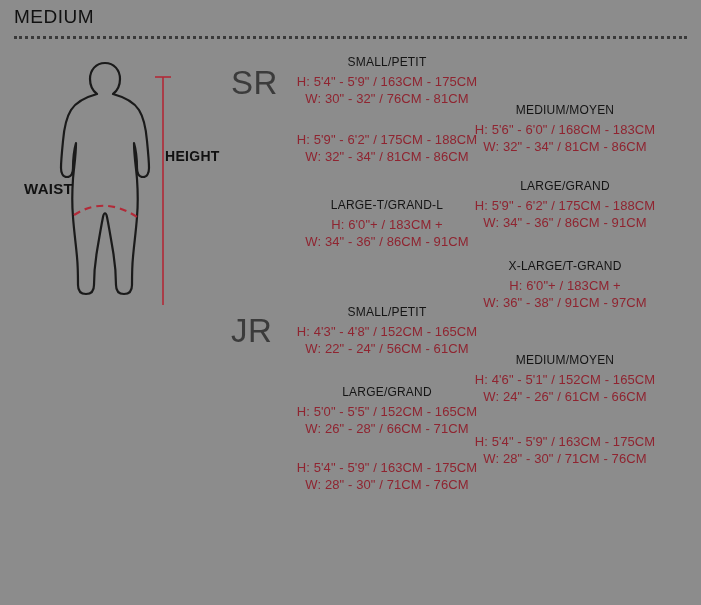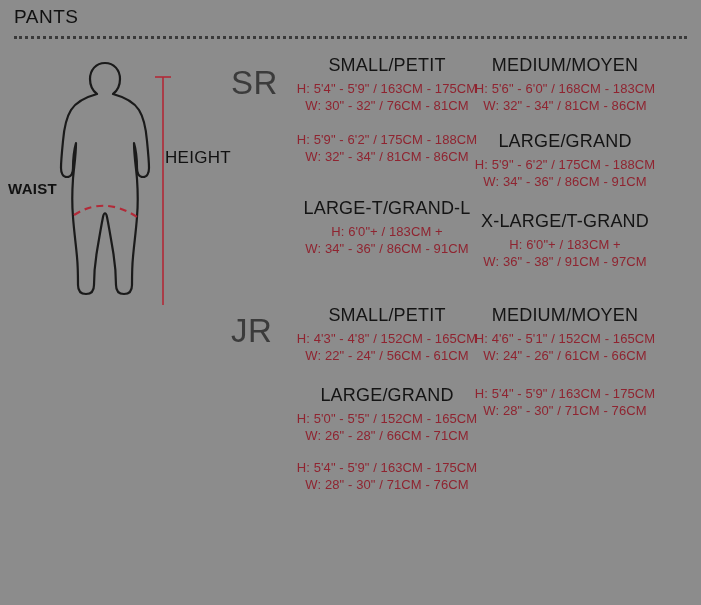--- a/index.html
+++ b/index.html
@@ -34,72 +34,72 @@
   }
   .figure-zone {
     position: absolute;
     left: 8px;
     top: 55px;
     width: 215px;
     height: 250px;
   }
   .waist-label {
     position: absolute;
-    left: 8px;
+    left: 24px;
     top: 180px;
     font-size: 15px;
     font-weight: 700;
     color: #111;
     letter-spacing: 0.3px;
   }
   .height-label {
     position: absolute;
     left: 165px;
     top: 148px;
-    font-size: 17px;
-    font-weight: 400;
+    font-size: 14px;
+    font-weight: 700;
     color: #111;
     letter-spacing: 0.3px;
   }
   .group-label {
     position: absolute;
     font-size: 33px;
     color: #3b3b3b;
     font-weight: 400;
     letter-spacing: 0.5px;
   }
   #sr-label { left: 231px; top: 64px; }
   #jr-label { left: 231px; top: 312px; }
 
   .size-cell {
     position: absolute;
     text-align: center;
     width: 230px;
   }
   .size-cell .size-name {
-    font-size: 18px;
+    font-size: 12px;
     color: #141414;
     letter-spacing: 0.2px;
     margin-bottom: 4px;
     white-space: nowrap;
   }
   .size-cell .size-line {
     font-size: 13px;
     color: #8f2430;
     letter-spacing: 0.1px;
     line-height: 17px;
     white-space: nowrap;
   }
   .col-left { left: 272px; }
-  .col-right { left: 450px; }
+  .col-right { left: 450px; margin-top: 48px; }
 </style>
 </head>
 <body>
 
-<div class="page-title">PANTS</div>
+<div class="page-title">MEDIUM</div>
 <div class="divider"></div>
 
 <div class="figure-zone">
   <svg width="215" height="250" viewBox="0 0 215 250">
 
     <path d="M97 8 C88 8 82 15 82 24 C82 31 85 36 89 39 C78 42 68 47 63 55
              C58 63 56 74 55 86 C54 96 53 106 53 113 C53 118 55 122 59 122
              C63 122 65 118 65 113 C65 104 66 95 68 88
              C68 100 66 112 65 124 C64 138 64 150 65 162
              C66 176 68 190 69 202 C70 212 70 222 70 230

